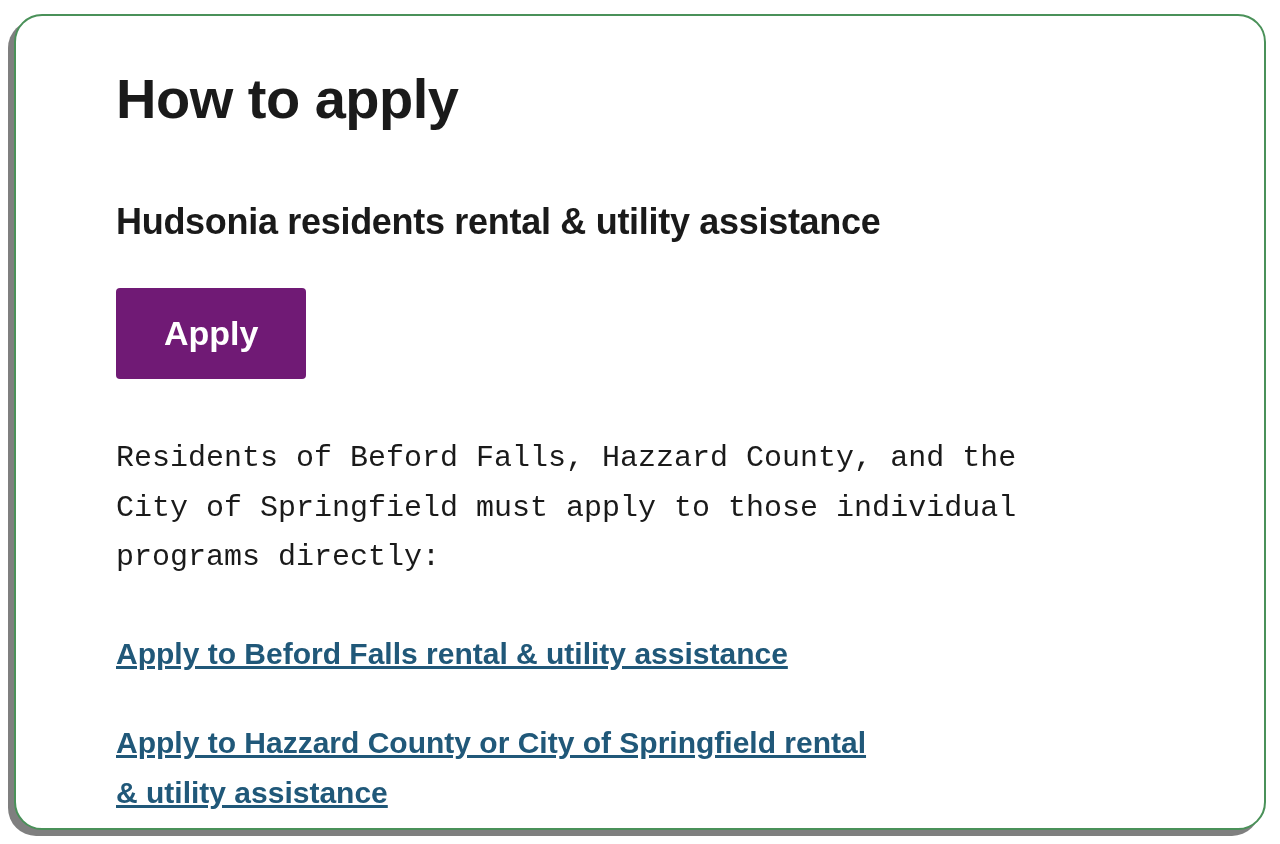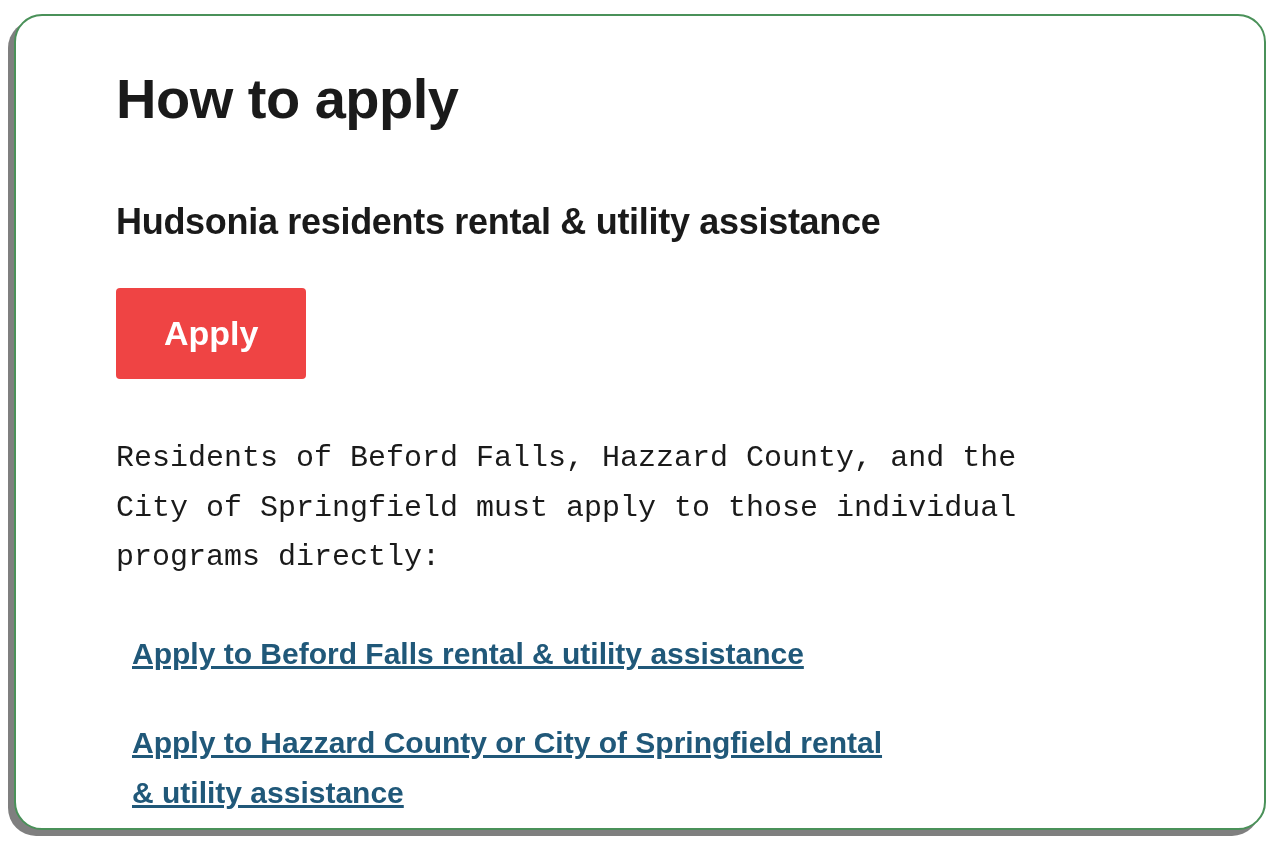--- a/index.html
+++ b/index.html
@@ -32,41 +32,40 @@
     }
     .sub-heading {
       font-size: 36px;
       font-weight: 700;
       color: #1a1a1a;
       margin-bottom: 45px;
       letter-spacing: -0.3px;
     }
     .apply-button {
       display: inline-block;
-      background: #ef4444;
+      background: #701a75;
       color: #ffffff;
       font-size: 34px;
       font-weight: 700;
       padding: 26px 48px;
       border: none;
       border-radius: 4px;
       cursor: pointer;
       margin-bottom: 55px;
     }
     .description {
       font-size: 30px;
       line-height: 1.65;
       color: #1a1a1a;
       margin-bottom: 46px;
       max-width: 980px;
       font-family: Liberation Mono, monospace;
     }
     .link-block {
       margin-bottom: 40px;
-      margin-left: 16px;
     }
     .program-link {
       font-size: 30px;
       font-weight: 700;
       color: #205879;
       text-decoration: underline;
       line-height: 1.65;
       cursor: pointer;
       max-width: 760px;
       display: inline-block;

